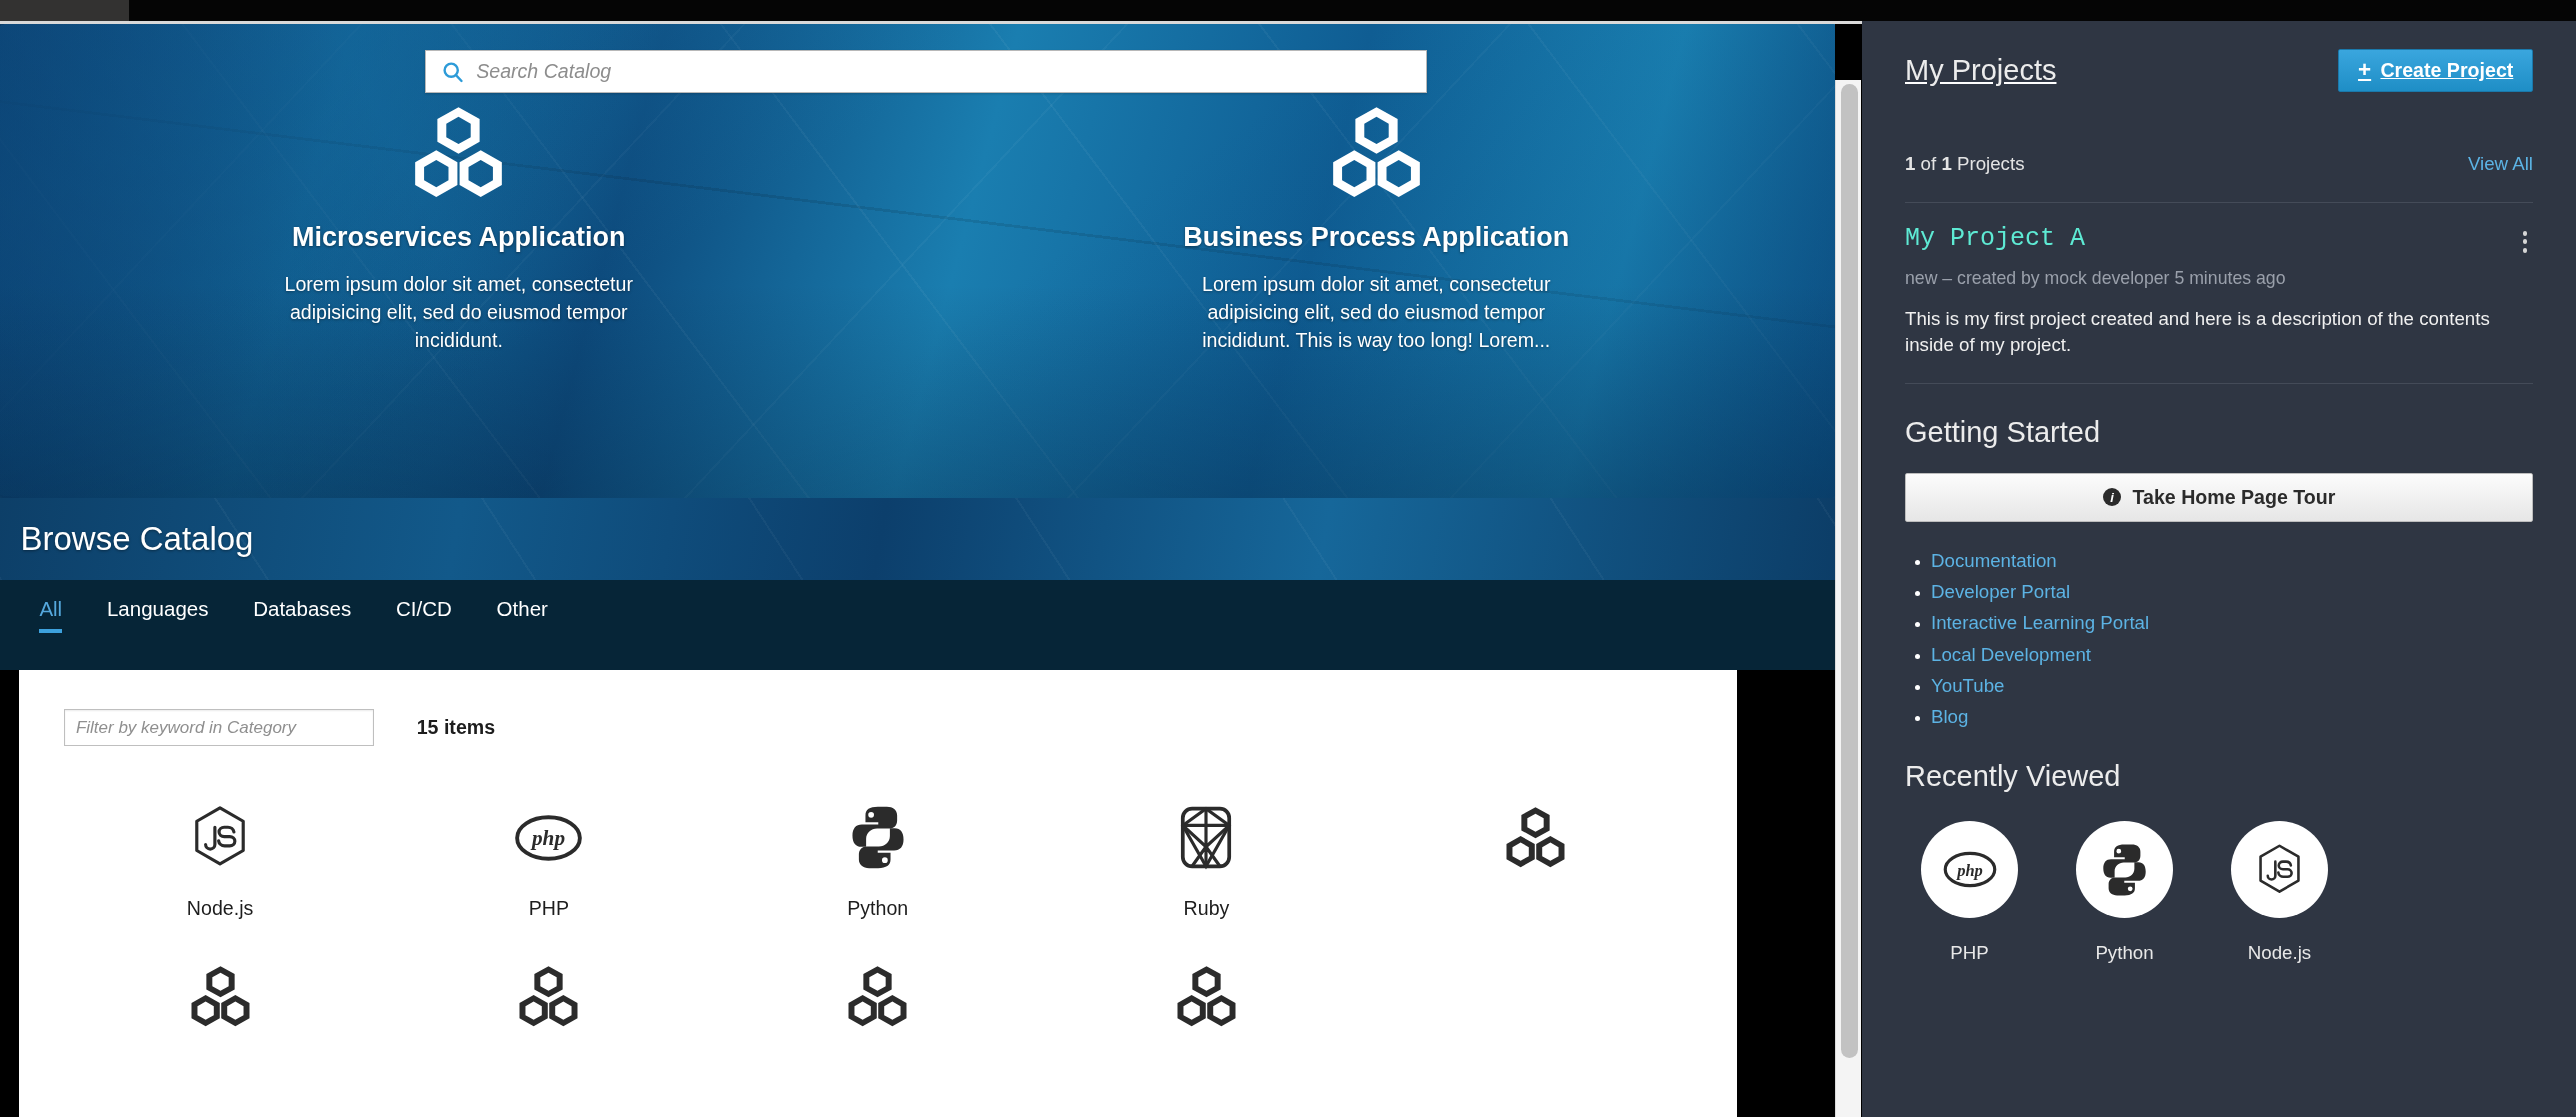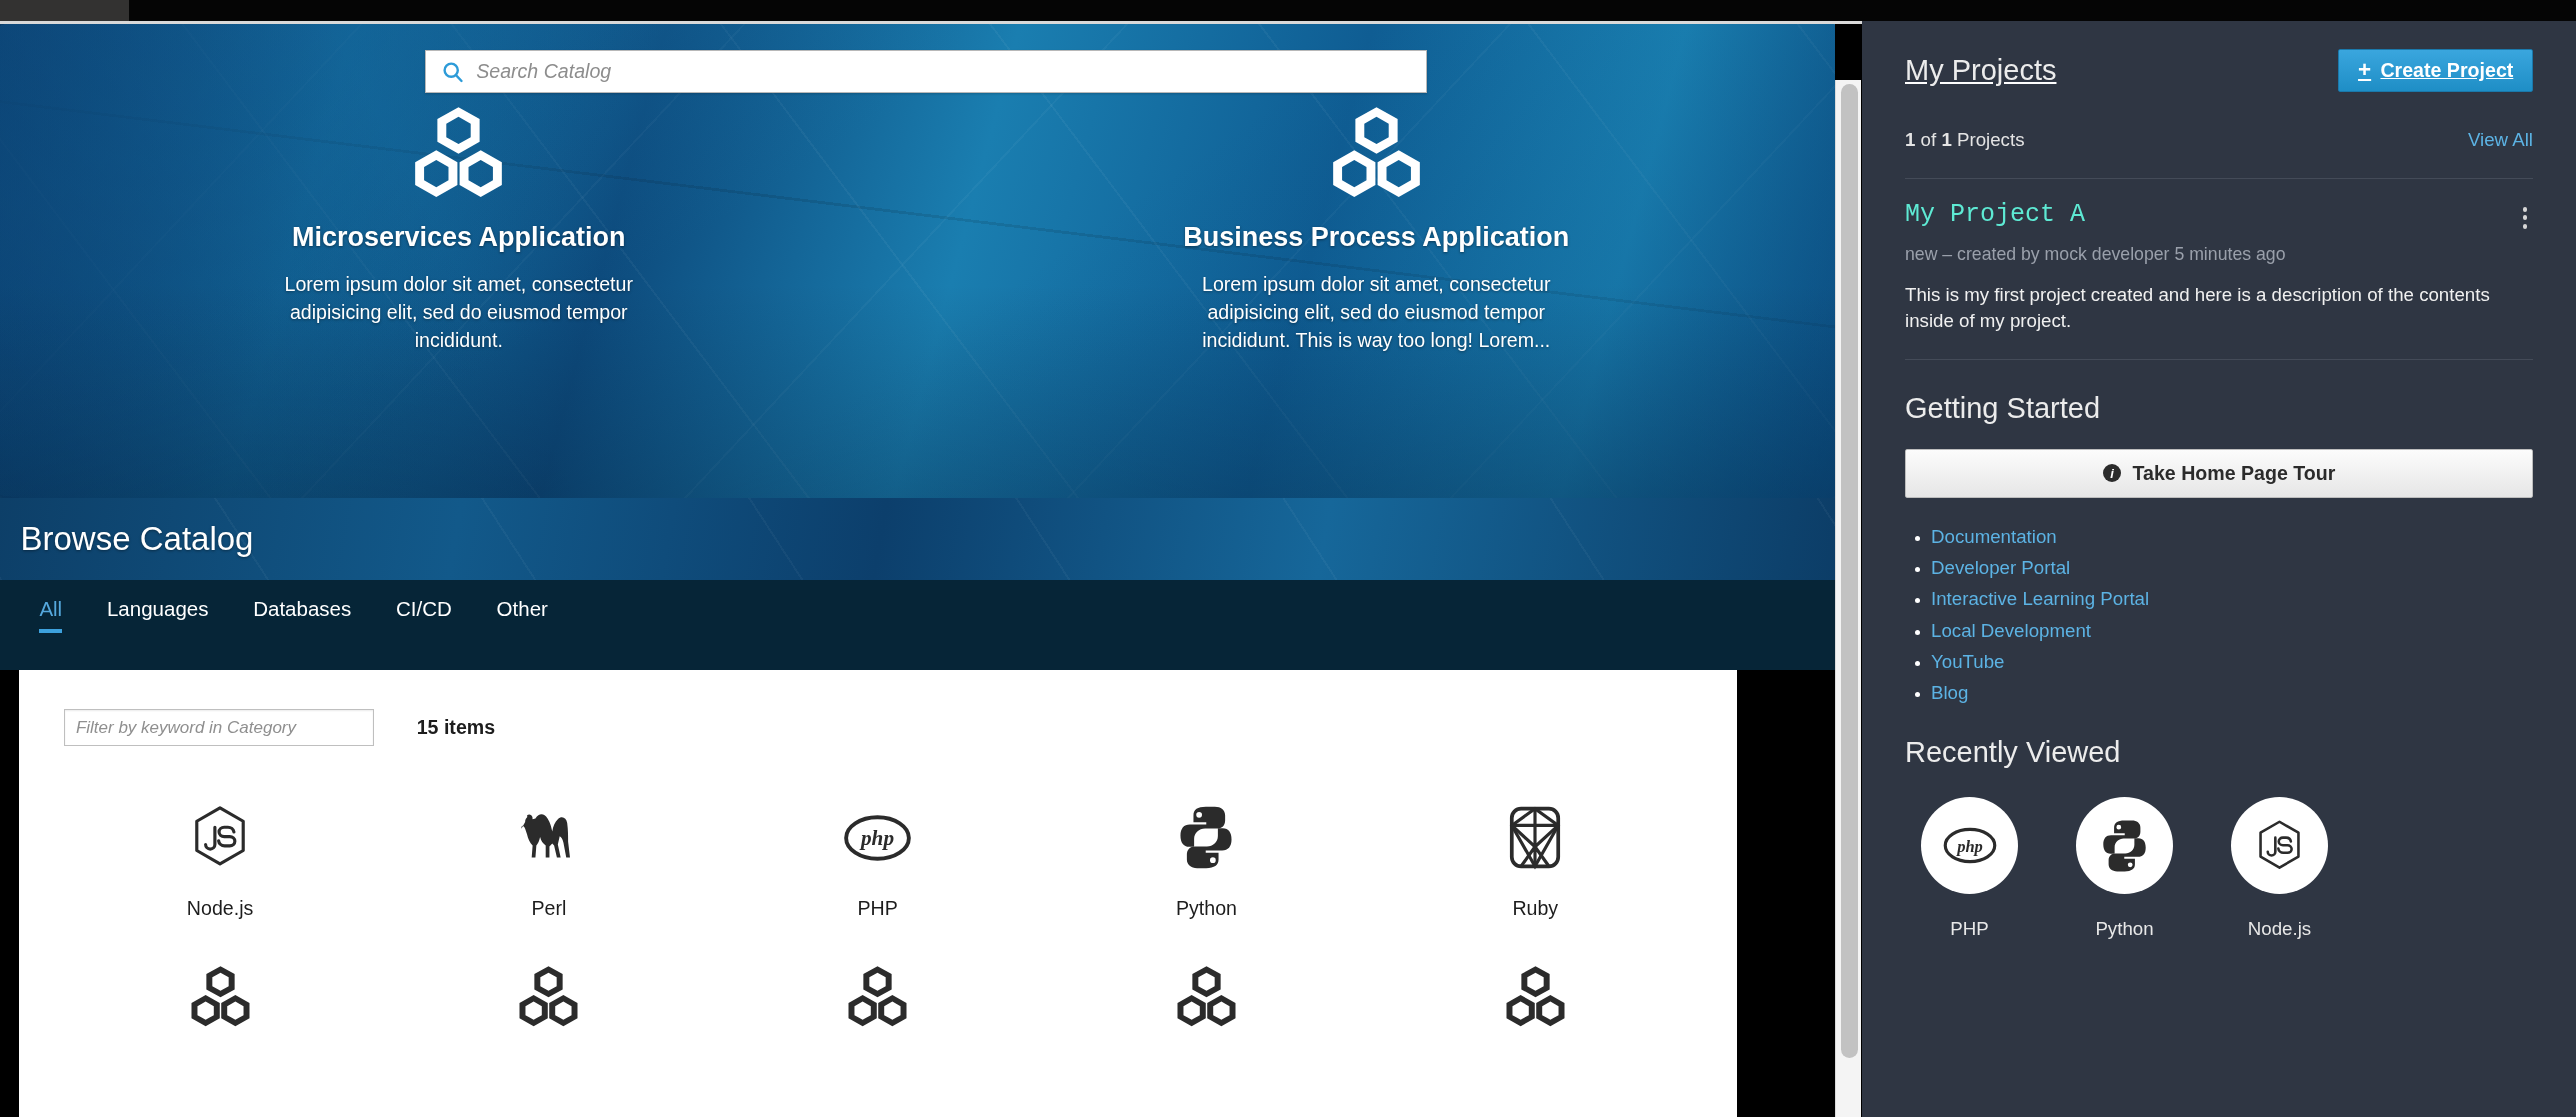--- a/index.html
+++ b/index.html
@@ -183,21 +183,21 @@
   .plus-glyph { font-size: 22.4px; font-weight: bold; line-height: 1; }
 
   .sb-countrow {
     margin-top: 37px;
     display: flex; align-items: baseline; justify-content: space-between;
     padding-bottom: 27px;
     border-bottom: 0.9px solid #444b58;
   }
   .sb-count { font-size: 18.7px; color: #e4e4e4; }
   .sb-count b { font-weight: bold; }
-  .sb-viewall { font-size: 18.7px; color: #5cb3e4; cursor: pointer; text-decoration: none; }
+  .sb-viewall { font-size: 18.7px; color: #5cb3e4; cursor: pointer; text-decoration: none; margin-top: 24px; }
 
   .project-row { padding-top: 20.5px; border-bottom: 0.9px solid #444b58; padding-bottom: 24px; }
   .project-top { display: flex; align-items: flex-start; justify-content: space-between; }
   .project-name { font-size: 25px; color: #5eead4; cursor: pointer; font-family: Liberation Mono, monospace; }
   .kebab { display: flex; flex-direction: column; gap: 3.7px; padding: 7.5px 5.6px; cursor: pointer; }
   .kebab i { display: block; width: 4.7px; height: 4.7px; background: #d6d6d6; border-radius: 50%; }
   .project-meta { margin-top: 7.5px; font-size: 17.7px; color: #9aa0ab; }
   .project-desc { margin-top: 17px; font-size: 18.7px; line-height: 1.42; color: #f0f0f0; }
 
   .sb-section-title { margin-top: 32px; font-size: 29px; font-weight: 400; color: #ececec; }
@@ -311,34 +311,20 @@
           <div class="tile-icon">
             <svg width="58" height="65" viewBox="0 0 62 70" fill="none" stroke="#2b2b2b" stroke-width="3.4">
               <path d="M31 3 L56 17.5 L56 49 L31 63.5 L6 49 L6 17.5 Z" stroke-linejoin="round"></path>
               <path d="M25.5 24 L25.5 42.5 A5 5 0 0 1 15.5 42.5" stroke-linecap="round"></path>
               <path d="M46 29 A6.5 6 0 0 0 39.5 24 L35.5 24 A5.5 5 0 0 0 35.5 34 L41.5 34 A5.5 5 0 0 1 41.5 44 L36 44 A6.5 6 0 0 1 29.5 38.5" stroke-linecap="round"></path>
             </svg>
           </div>
           <div class="tile-label">Node.js</div>
         </div>
 
-        <div class="tile">
-          <div class="tile-icon">
-            <svg width="71" height="62" viewBox="0 0 76 66" fill="#2b2b2b">
-              <path d="M13 16 c0-4 3-7 6-6 c1.5 .4 2 1.6 2 3 l3 -1 c4 -6 9 -6 13 0
-                       c3 5 4 9 5 14 c1 -6 3 -10 6 -13 c4 -4 9 -2 10 4 c1 7 1 14 1 20
-                       l2 17 l-4 0 l-3 -16 c-1 -4 -2 -6 -4 -7 l-2 9 l3 14 l-4 0 l-3 -13
-                       l-2 -2 l-3 3 l0 12 l-4 0 l0 -13 c-3 -2 -5 -5 -6 -9 c-1 4 -2 7 -4 9
-                       l-1 13 l-4 0 l1 -13 c-3 -3 -5 -7 -6 -12 l-2 -6 c-1 -2 -2 -3 -3 -3
-                       c-1 .5 -1 2 -1 3 z"></path>
-              <path d="M15 9 c2 -2 5 -1 6 2 l-5 3 z"></path>
-            </svg>
-          </div>
-          <div class="tile-label">Perl</div>
-        </div>
 
         <div class="tile">
           <div class="tile-icon">
             <svg width="69" height="48" viewBox="0 0 74 52">
               <ellipse cx="37" cy="26" rx="34" ry="22.5" fill="none" stroke="#2b2b2b" stroke-width="4.2"></ellipse>
               <text x="37" y="34" text-anchor="middle" font-family="Liberation Serif, serif" font-size="23" font-style="italic" font-weight="bold" fill="#2b2b2b">php</text>
             </svg>
           </div>
           <div class="tile-label">PHP</div>
         </div>

